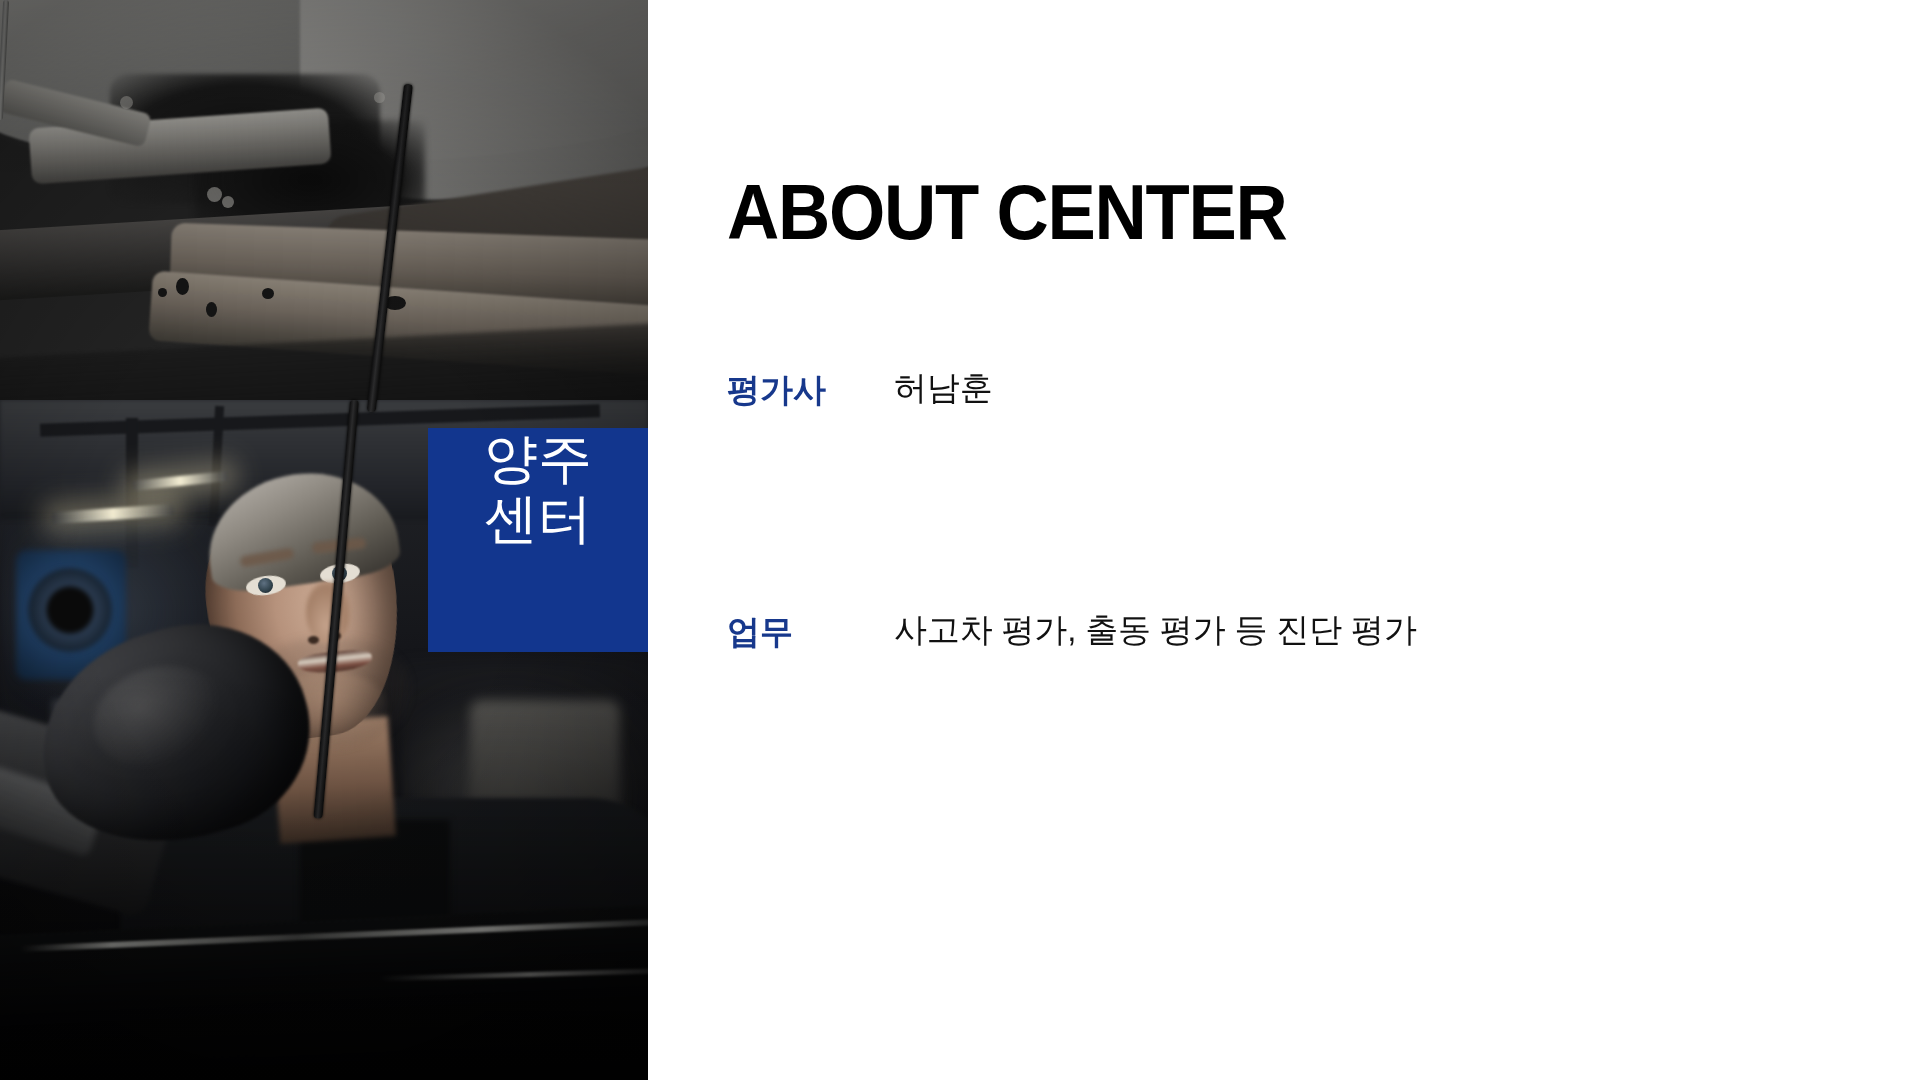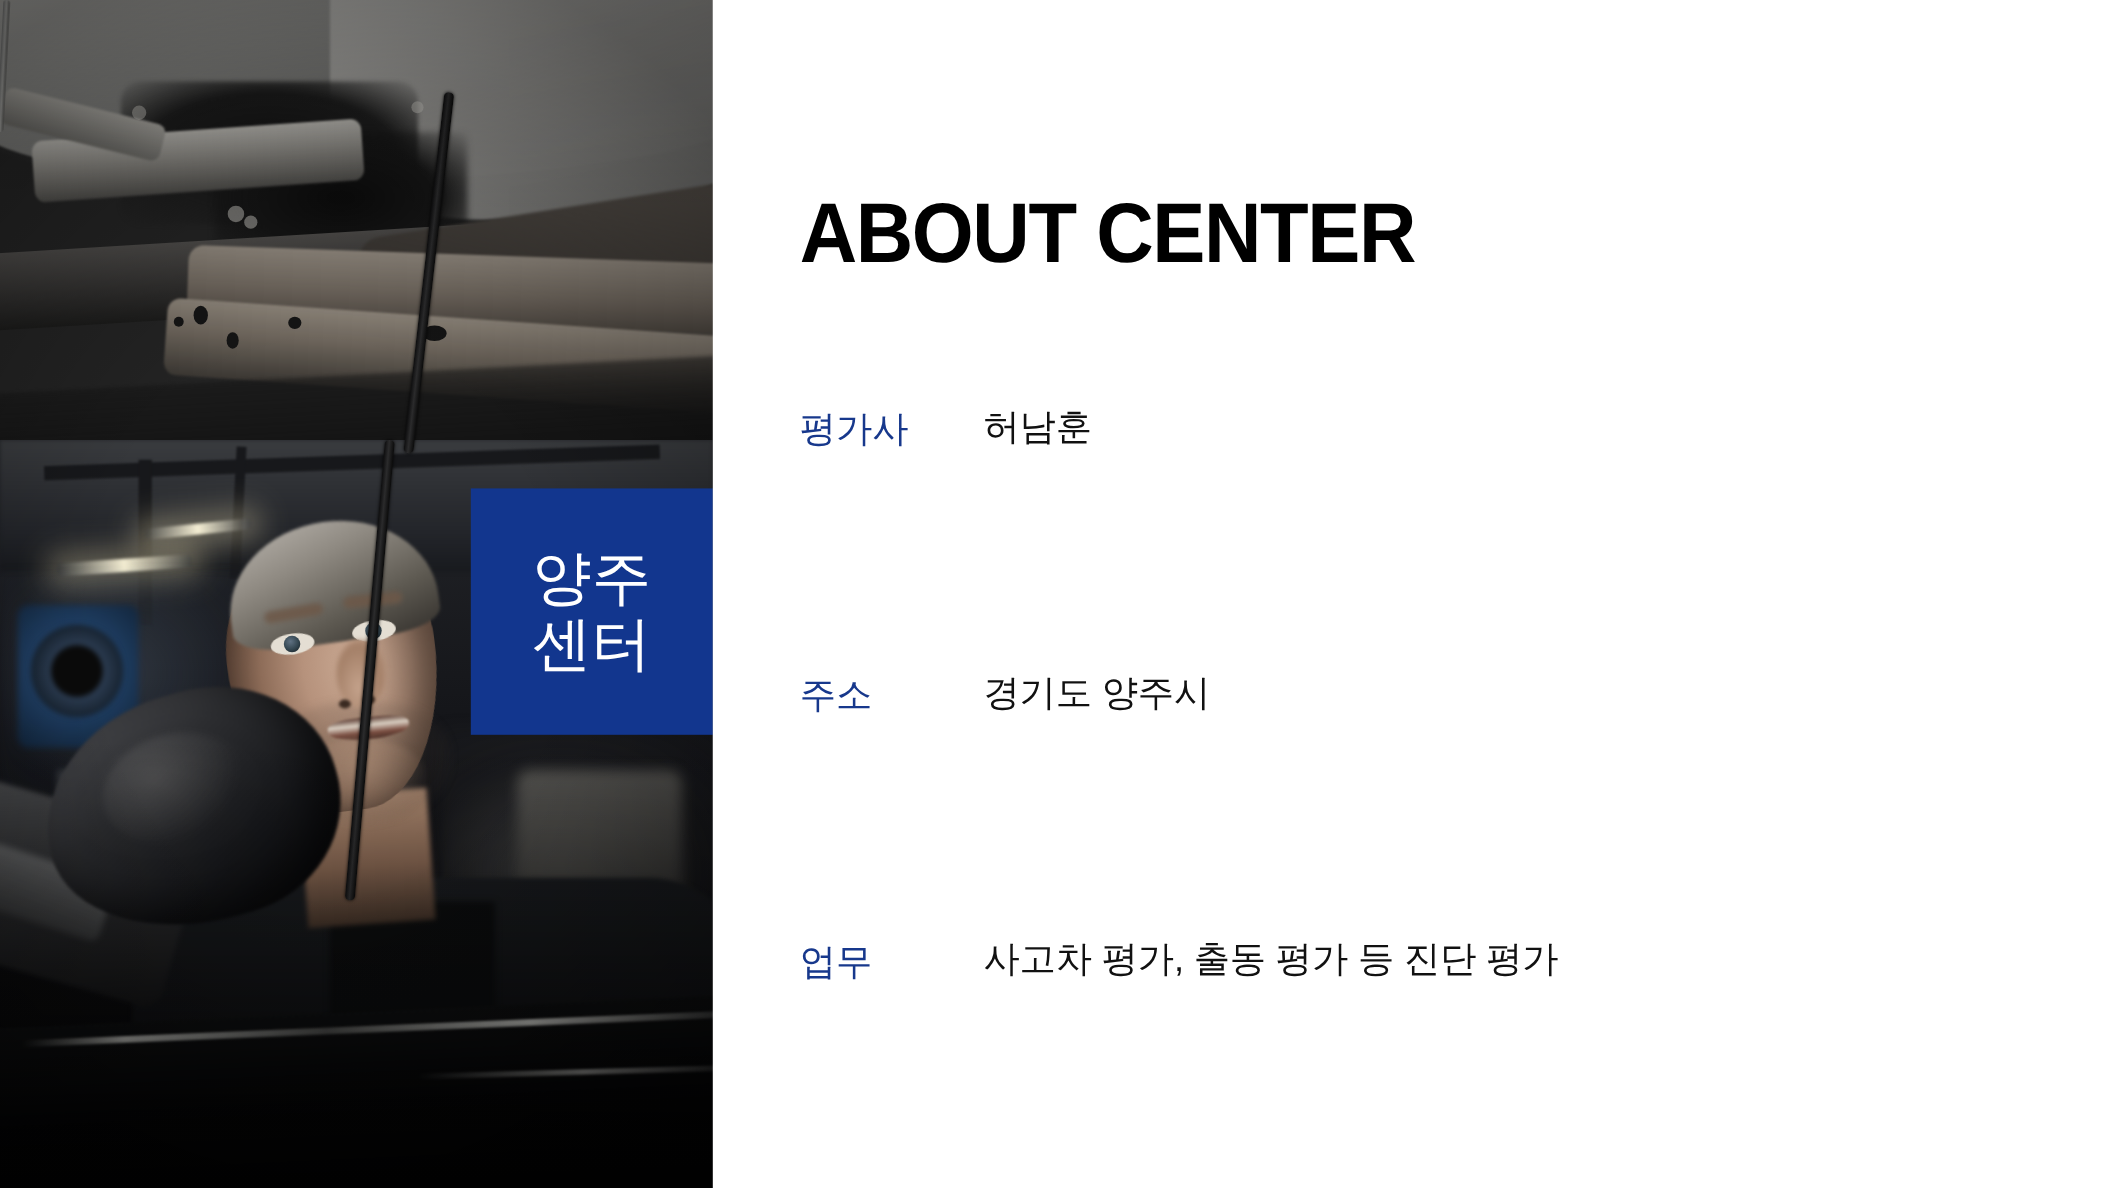--- a/index.html
+++ b/index.html
@@ -363,24 +363,23 @@
     position: absolute;
     left: 428px;
     top: 428px;
     width: 220px;
     height: 224px;
     background: #12368e;
     color: #ffffff;
     display: flex;
     flex-direction: column;
     align-items: center;
-    justify-content: center;
+    justify-content: flex-start;
     line-height: 1.12;
     letter-spacing: .02em;
-    margin-top: 16px;
   }
   .center-badge .bl {
     font-size: 54px;
     font-weight: 400;
     color: #ffffff;
     text-align: center;
     white-space: nowrap;
   }
 
   
@@ -415,21 +414,21 @@
   .info-row {
     position: relative;
     height: 242px;
   }
   .info-row:last-child { height: auto; }
   .info-label {
     position: absolute;
     left: 0;
     top: 0;
     font-size: 33px;
-    font-weight: 400;
+    font-weight: 700;
     color: #17388c;
     white-space: nowrap;
   }
   .info-value {
     position: absolute;
     left: 167px;
     top: -2px;
     font-size: 33px;
     font-weight: 400;
     color: #111111;
@@ -525,24 +524,20 @@
 
     <h1 class="page-title">ABOUT CENTER</h1>
 
     <div class="info-list">
 
       <div class="info-row">
         <span class="info-label">평가사</span>
         <span class="info-value">허남훈</span>
       </div>
 
-      <div class="info-row">
-        <span class="info-label">주소</span>
-        <span class="info-value">경기도 양주시</span>
-      </div>
 
       <div class="info-row">
         <span class="info-label">업무</span>
         <span class="info-value">사고차 평가, 출동 평가 등 진단 평가</span>
       </div>
 
     </div>
   </div>
 
 </div>

